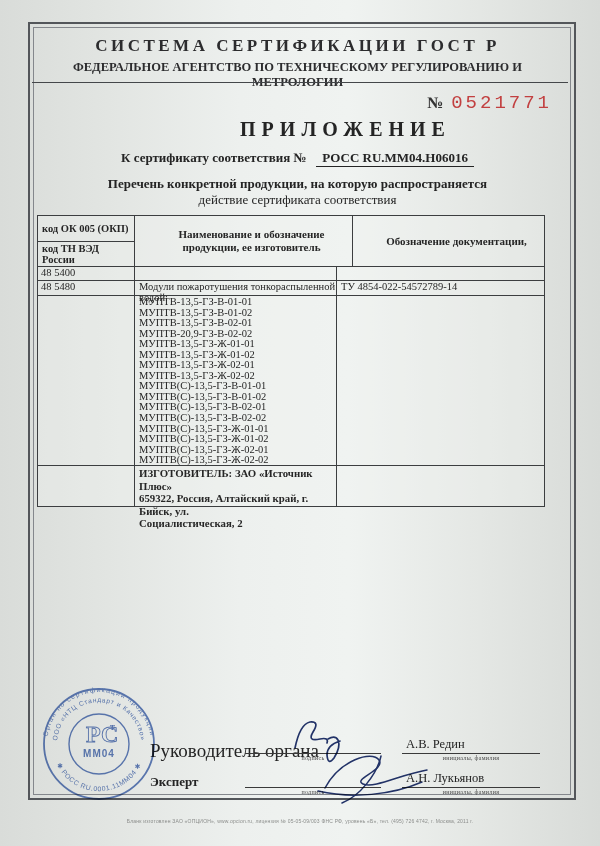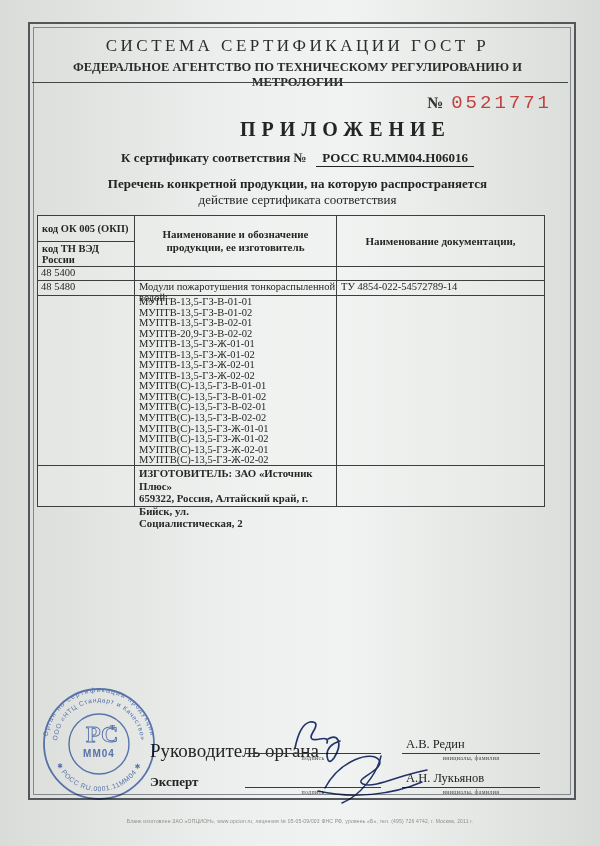--- a/index.html
+++ b/index.html
@@ -14,21 +14,21 @@
   .frame-outer{
     position:absolute;left:28px;top:22px;width:544px;height:774px;
     border:2px solid #53565a;
   }
   .frame-inner{
     position:absolute;left:3px;top:3px;right:3px;bottom:3px;
     border:1px solid #84878c;
   }
   .hdr-line1{
     position:absolute;left:30px;top:36px;width:535px;
-    text-align:center;font-weight:normal;font-size:17px;letter-spacing:3.5px;color:#2c2c2e;
+    text-align:center;font-weight:bold;font-size:17px;letter-spacing:3.5px;color:#2c2c2e;
   }
   .hdr-line2{
     position:absolute;left:30px;top:60px;width:535px;
     text-align:center;font-weight:bold;font-size:12.5px;color:#2c2c2e;
   }
   .hdr-sep{
     position:absolute;left:32px;top:82px;width:536px;height:0;
     border-top:1.5px solid #44474a;
   }
   .number-row{
@@ -61,21 +61,21 @@
   .cert-table{
     position:absolute;left:37px;top:215px;width:508px;
     border:1.5px solid #3c3e40;
     box-sizing:border-box;
     background:rgba(240,244,242,0.35);
   }
   .t-row{display:flex;box-sizing:border-box;}
   .t-c1{width:97px;box-sizing:border-box;border-right:1px solid #3c3e40;}
   .t-c2{width:202px;box-sizing:border-box;border-right:1px solid #3c3e40;}
   .t-c3{flex:1;box-sizing:border-box;}
-  .t-head{height:51px;border-bottom:1px solid #3c3e40;}
+  .t-head{height:51px;border-bottom:1px solid #3c3e40;gap:16px;}
   .t-head .t-c1{display:flex;flex-direction:column;}
   .c1-top{
     flex:1;display:flex;align-items:center;justify-content:flex-start;
     padding:0 2px 0 4px;border-bottom:1px solid #3c3e40;
     font-weight:bold;font-size:10.5px;
   }
   .c1-bot{
     flex:1;display:flex;align-items:center;justify-content:flex-start;
     padding:0 2px 0 4px;font-weight:bold;font-size:10.5px;
   }
@@ -151,21 +151,21 @@
     <div class="t-row t-head">
       <div class="t-c1">
         <div class="c1-top">код ОК 005 (ОКП)</div>
         <div class="c1-bot">код ТН ВЭД России</div>
       </div>
       <div class="t-c2 h-center">
         <div>Наименование и обозначение</div>
         <div>продукции, ее изготовитель</div>
       </div>
       <div class="t-c3 h-center">
-        <div>Наименование документации,</div>
+        <div>Обозначение документации,</div>
       </div>
     </div>
 
     <div class="t-row t-r1">
       <div class="t-c1">48 5400</div>
       <div class="t-c2"></div>
       <div class="t-c3"></div>
     </div>
 
     <div class="t-row t-r2">

